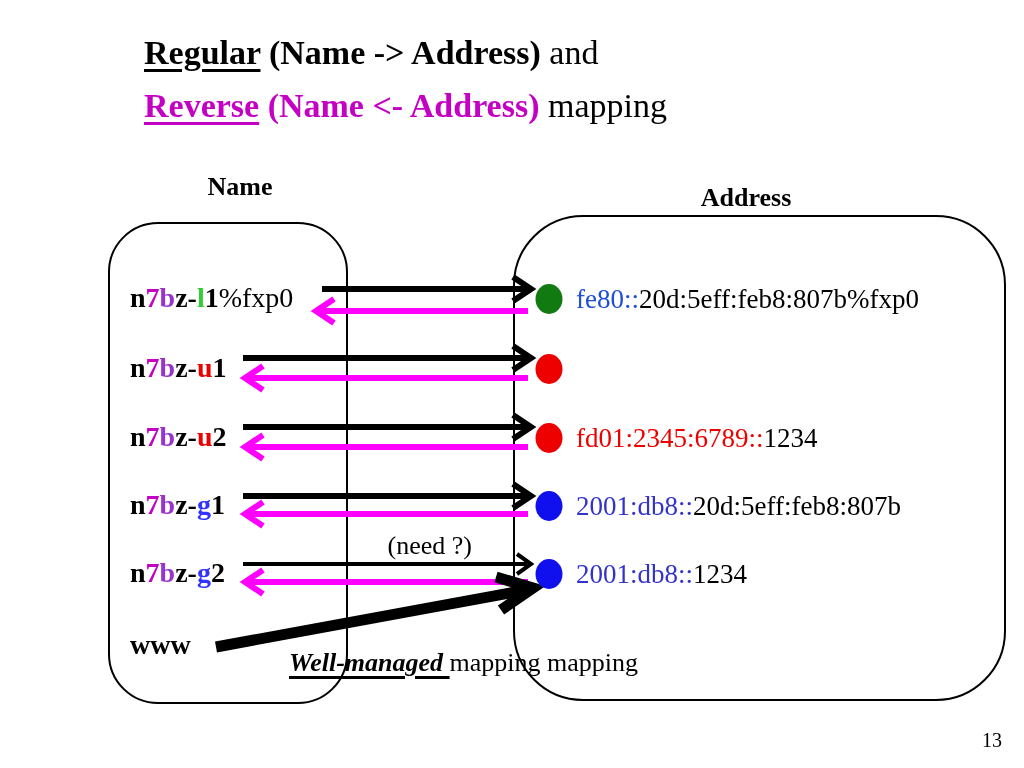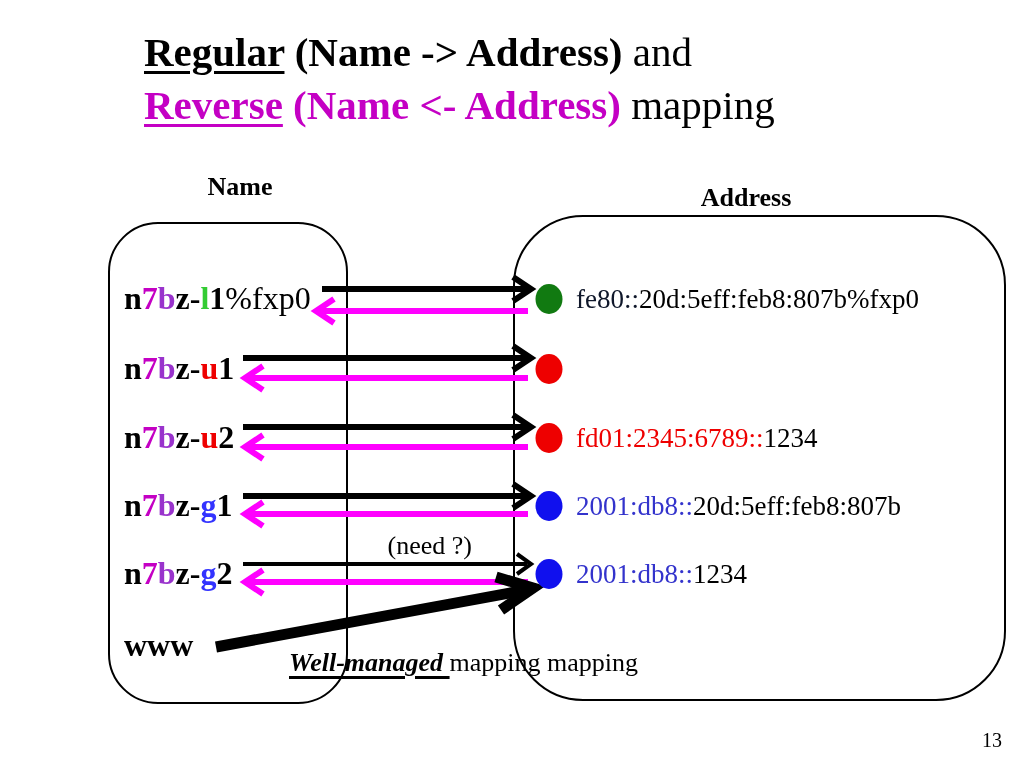--- a/index.html
+++ b/index.html
@@ -1,27 +1,27 @@
 <!DOCTYPE html>
 <html><head>
 <meta charset="utf-8">
 <style>
   html,body{margin:0;padding:0;background:#fff;}
   .slide{position:relative;width:1024px;height:768px;background:#ffffff;
          font-family:"Liberation Serif",serif;color:#000;overflow:hidden;}
   .abs{position:absolute;}
-  .title{left:144px;top:26px;font-size:41px;line-height:53px;white-space:nowrap;}
+  .title{left:144px;top:26px;font-size:34px;line-height:53px;white-space:nowrap;}
   .title span, .note span{text-underline-offset:5px;}
   .col-label{font-size:26px;font-weight:bold;
              text-underline-offset:4px;transform:translateX(-50%);white-space:nowrap;}
   .box{position:absolute;border:2.5px solid #000;background:transparent;}
   .box-name{left:108px;top:222px;width:236px;height:478px;border-radius:50px;}
   .box-addr{left:513px;top:215px;width:489px;height:482px;border-radius:70px;}
   .row{position:absolute;height:34px;line-height:34px;white-space:nowrap;}
-  .name-row{left:124px;font-size:32px;}
+  .name-row{left:130px;font-size:28px;}
   .addr-row{left:576px;font-size:27px;}
   .need{left:352px;top:531px;width:120px;text-align:right;font-size:26px;}
   .note{left:289px;top:648px;font-size:26px;white-space:nowrap;}
   .pageno{left:982px;top:729px;font-size:20px;}
   svg.overlay{position:absolute;left:0;top:0;pointer-events:none;}
 </style>
 </head>
 <body>
 
 <div class="slide">
@@ -37,21 +37,21 @@
   <div class="box box-name"></div>
   <div class="box box-addr"></div>
 
   <div class="row name-row" style="top:281px"><span style="font-weight: bold;">n</span><span style="color: rgb(196, 0, 196); font-weight: bold;">7</span><span style="color: rgb(153, 51, 204); font-weight: bold;">b</span><span style="font-weight: bold;">z-</span><span style="color: rgb(51, 204, 51); font-weight: bold;">l</span><span style="font-weight: bold;">1</span><span>%fxp0</span></div>
   <div class="row name-row" style="top:351px"><span style="font-weight: bold;">n</span><span style="color: rgb(196, 0, 196); font-weight: bold;">7</span><span style="color: rgb(153, 51, 204); font-weight: bold;">b</span><span style="font-weight: bold;">z-</span><span style="color: rgb(238, 0, 0); font-weight: bold;">u</span><span style="font-weight: bold;">1</span></div>
   <div class="row name-row" style="top:420px"><span style="font-weight: bold;">n</span><span style="color: rgb(196, 0, 196); font-weight: bold;">7</span><span style="color: rgb(153, 51, 204); font-weight: bold;">b</span><span style="font-weight: bold;">z-</span><span style="color: rgb(238, 0, 0); font-weight: bold;">u</span><span style="font-weight: bold;">2</span></div>
   <div class="row name-row" style="top:488px"><span style="font-weight: bold;">n</span><span style="color: rgb(196, 0, 196); font-weight: bold;">7</span><span style="color: rgb(153, 51, 204); font-weight: bold;">b</span><span style="font-weight: bold;">z-</span><span style="color: rgb(51, 51, 255); font-weight: bold;">g</span><span style="font-weight: bold;">1</span></div>
   <div class="row name-row" style="top:556px"><span style="font-weight: bold;">n</span><span style="color: rgb(196, 0, 196); font-weight: bold;">7</span><span style="color: rgb(153, 51, 204); font-weight: bold;">b</span><span style="font-weight: bold;">z-</span><span style="color: rgb(51, 51, 255); font-weight: bold;">g</span><span style="font-weight: bold;">2</span></div>
   <div class="row name-row" style="top:628px"><span style="font-weight: bold;">www</span></div>
 
-  <div class="row addr-row" style="top:282px"><span style="color: #0f172a;">fe80::</span><span>20d:5eff:feb8:807b%fxp0</span></div>
+  <div class="row addr-row" style="top:282px"><span style="color: #1d4ed8;">fe80::</span><span>20d:5eff:feb8:807b%fxp0</span></div>
   <div class="row addr-row" style="top:421px"><span style="color: rgb(238, 0, 0);">fd01:2345:6789::</span><span>1234</span></div>
   <div class="row addr-row" style="top:489px"><span style="color: rgb(51, 51, 204);">2001:db8::</span><span>20d:5eff:feb8:807b</span></div>
   <div class="row addr-row" style="top:557px"><span style="color: rgb(51, 51, 204);">2001:db8::</span><span>1234</span></div>
 
   <div class="abs need">(need ?)</div>
   <div class="abs note"><span style="font-weight: bold; font-style: italic; text-decoration: underline 3px;">Well-managed </span><span> mapping mapping</span></div>
   <div class="abs pageno">13</div>
 
   <svg class="overlay" width="1024" height="768" viewBox="0 0 1024 768">
 

